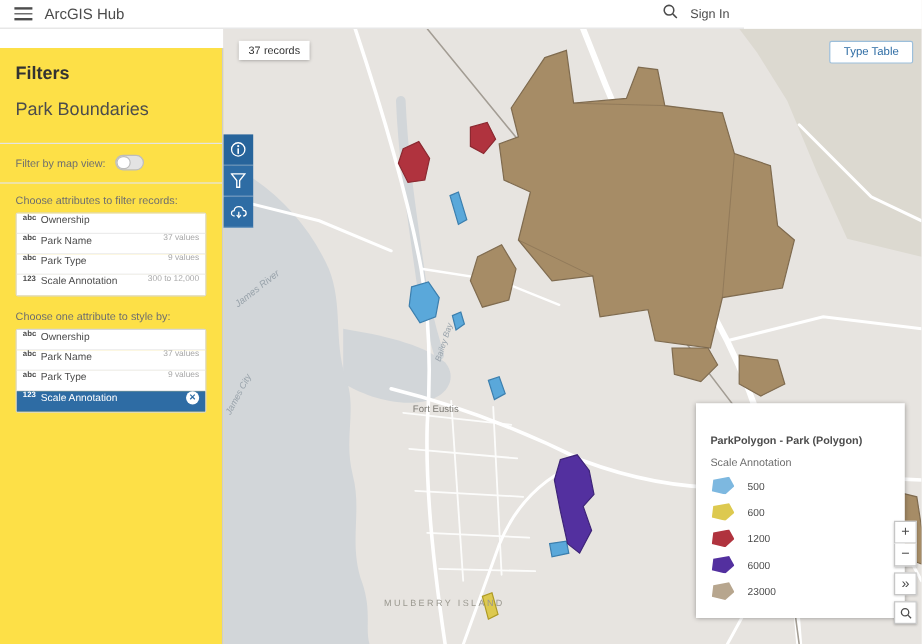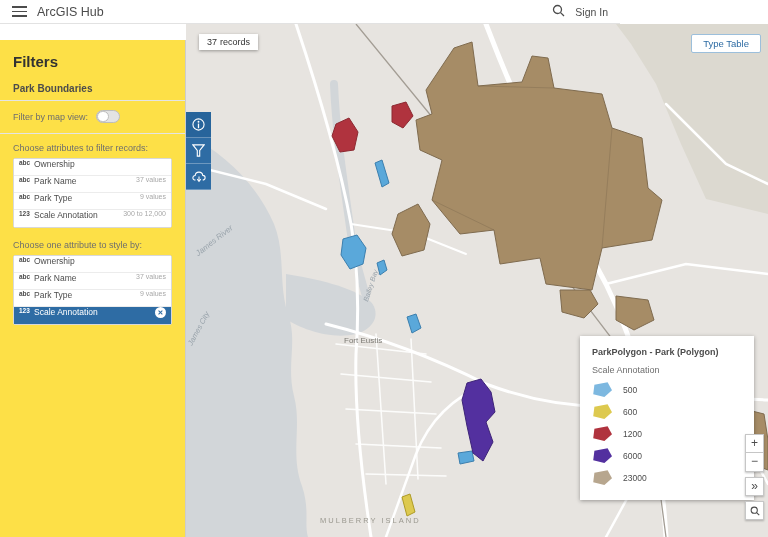--- a/index.html
+++ b/index.html
@@ -12,21 +12,21 @@
   .hamburger { width:15px; display:flex; flex-direction:column; gap:3px; cursor:pointer; }
   .hamburger i { display:block; height:1.5px; background:#4c4c4c; }
   .app-title { font-size:12.5px; color:#4c4c4c; }
   .topbar .spacer { flex:1; }
   .signin { font-size:10.5px; color:#4c4c4c; cursor:pointer; }
 
   
   .sidebar { position:absolute; top:40px; left:0; width:186px; height:513px; background:#fde047;
     border-right:1px solid #ccc; padding:13px 13px; overflow:hidden; z-index:20; }
   .sb-title { font-size:15px; font-weight:bold; color:#323232; margin-bottom:13px; }
-  .sb-subtitle { font-size:10px; font-weight:bold; color:#4c4c4c; margin-bottom:6px; }
+  .sb-subtitle { font-size:15px; font-weight:normal; color:#4c4c4c; margin-bottom:19px; }
   .sb-hr { border:none; border-top:1px solid #e4e4e4; margin:0 -13px 9px; }
   .toggle-row { display:flex; align-items:center; gap:8px; margin-bottom:10px; }
   .toggle-label { font-size:9px; color:#6e6e6e; }
   .toggle { width:24px; height:13px; border:1px solid #bdbdbd; border-radius:7px; background:#e3e3e3;
     position:relative; cursor:pointer; }
   .toggle .knob { position:absolute; left:0; top:0; width:12px; height:11px; border-radius:6px;
     background:#fff; border:1px solid #bdbdbd; }
   .sb-section-label { font-size:9px; color:#6e6e6e; margin:4px 0 5px; }
   .attr-list { border:1px solid #d8d8d8; border-radius:2px; margin-bottom:12px; }
   .attr-row { display:flex; align-items:flex-start; height:17px; padding:0 5px;
@@ -49,21 +49,21 @@
   .records-badge b { font-weight:normal; margin-right:3px; }
   .view-table-btn { position:absolute; top:10px; right:7px; background:#fff; border:1px solid #9cbfdb;
     color:#2e6ca4; font-size:9.5px; padding:3px 11px; border-radius:2px; cursor:pointer; z-index:5; }
 
   .tool-stack { position:absolute; left:0; top:88px; display:flex; flex-direction:column; z-index:5; }
   .tool-btn { width:25px; height:26px; background:#2e6ca4; display:flex; align-items:center; justify-content:center;
     border-bottom:1px solid rgba(255,255,255,.3); cursor:pointer; }
   .tool-btn:first-child { background:#27649b; }
   .tool-btn svg { display:block; }
 
-  .legend { position:absolute; right:14px; top:312px; width:174px; background:#fff; padding:11px 12px 8px;
+  .legend { position:absolute; right:14px; top:312px; width:174px; background:#fff; padding:26px 12px 8px;
     box-shadow:0 1px 4px rgba(0,0,0,.35); z-index:6; }
   .legend-title { font-size:9px; font-weight:bold; color:#4c4c4c; margin-bottom:8px; }
   .legend-field { font-size:9px; color:#6e6e6e; margin-bottom:7px; }
   .legend-item { display:flex; align-items:center; gap:11px; margin:6px 0 7px; }
   .legend-swatch { width:20px; height:15px; flex:none;
     clip-path:polygon(12% 18%, 78% 2%, 100% 55%, 62% 100%, 6% 82%); }
   .legend-label { font-size:8.5px; color:#4c4c4c; }
 
   .map-controls { position:absolute; right:4px; top:410px; display:flex; flex-direction:column; gap:5px; z-index:6; }
   .zoom-group { display:flex; flex-direction:column; box-shadow:0 1px 2px rgba(0,0,0,.25); }
@@ -72,21 +72,21 @@
   .zoom-group .ctrl-btn + .ctrl-btn { border-top:none; }
   .ctrl-single { box-shadow:0 1px 2px rgba(0,0,0,.25); }
   .ctrl-btn svg { vertical-align:middle; }
 
   .map-label { position:absolute; font-size:8px; color:#8f8d88; z-index:3; pointer-events:none; white-space:nowrap; }
   .water-label { font-style:italic; color:#99a3ab; }
   .lbl-river { left:6px; top:212px; transform:rotate(-38deg); }
   .lbl-city { left:-6px; top:300px; transform:rotate(-62deg); font-size:7.5px; }
   .lbl-bay { left:168px; top:258px; transform:rotate(-72deg); font-size:7px; }
   .lbl-fort { left:158px; top:312px; color:#7c7a74; font-size:8px; }
-  .lbl-island { left:134px; top:492px; font-size:7.5px; letter-spacing:2px; color:#9a988f; }
+  .lbl-island { left:134px; top:474px; font-size:7.5px; letter-spacing:2px; color:#9a988f; }
 </style>
 </head>
 <body>
 
 <div class="topbar">
   <div class="hamburger">
       <i></i>
       <i></i>
       <i></i>
     </div>

